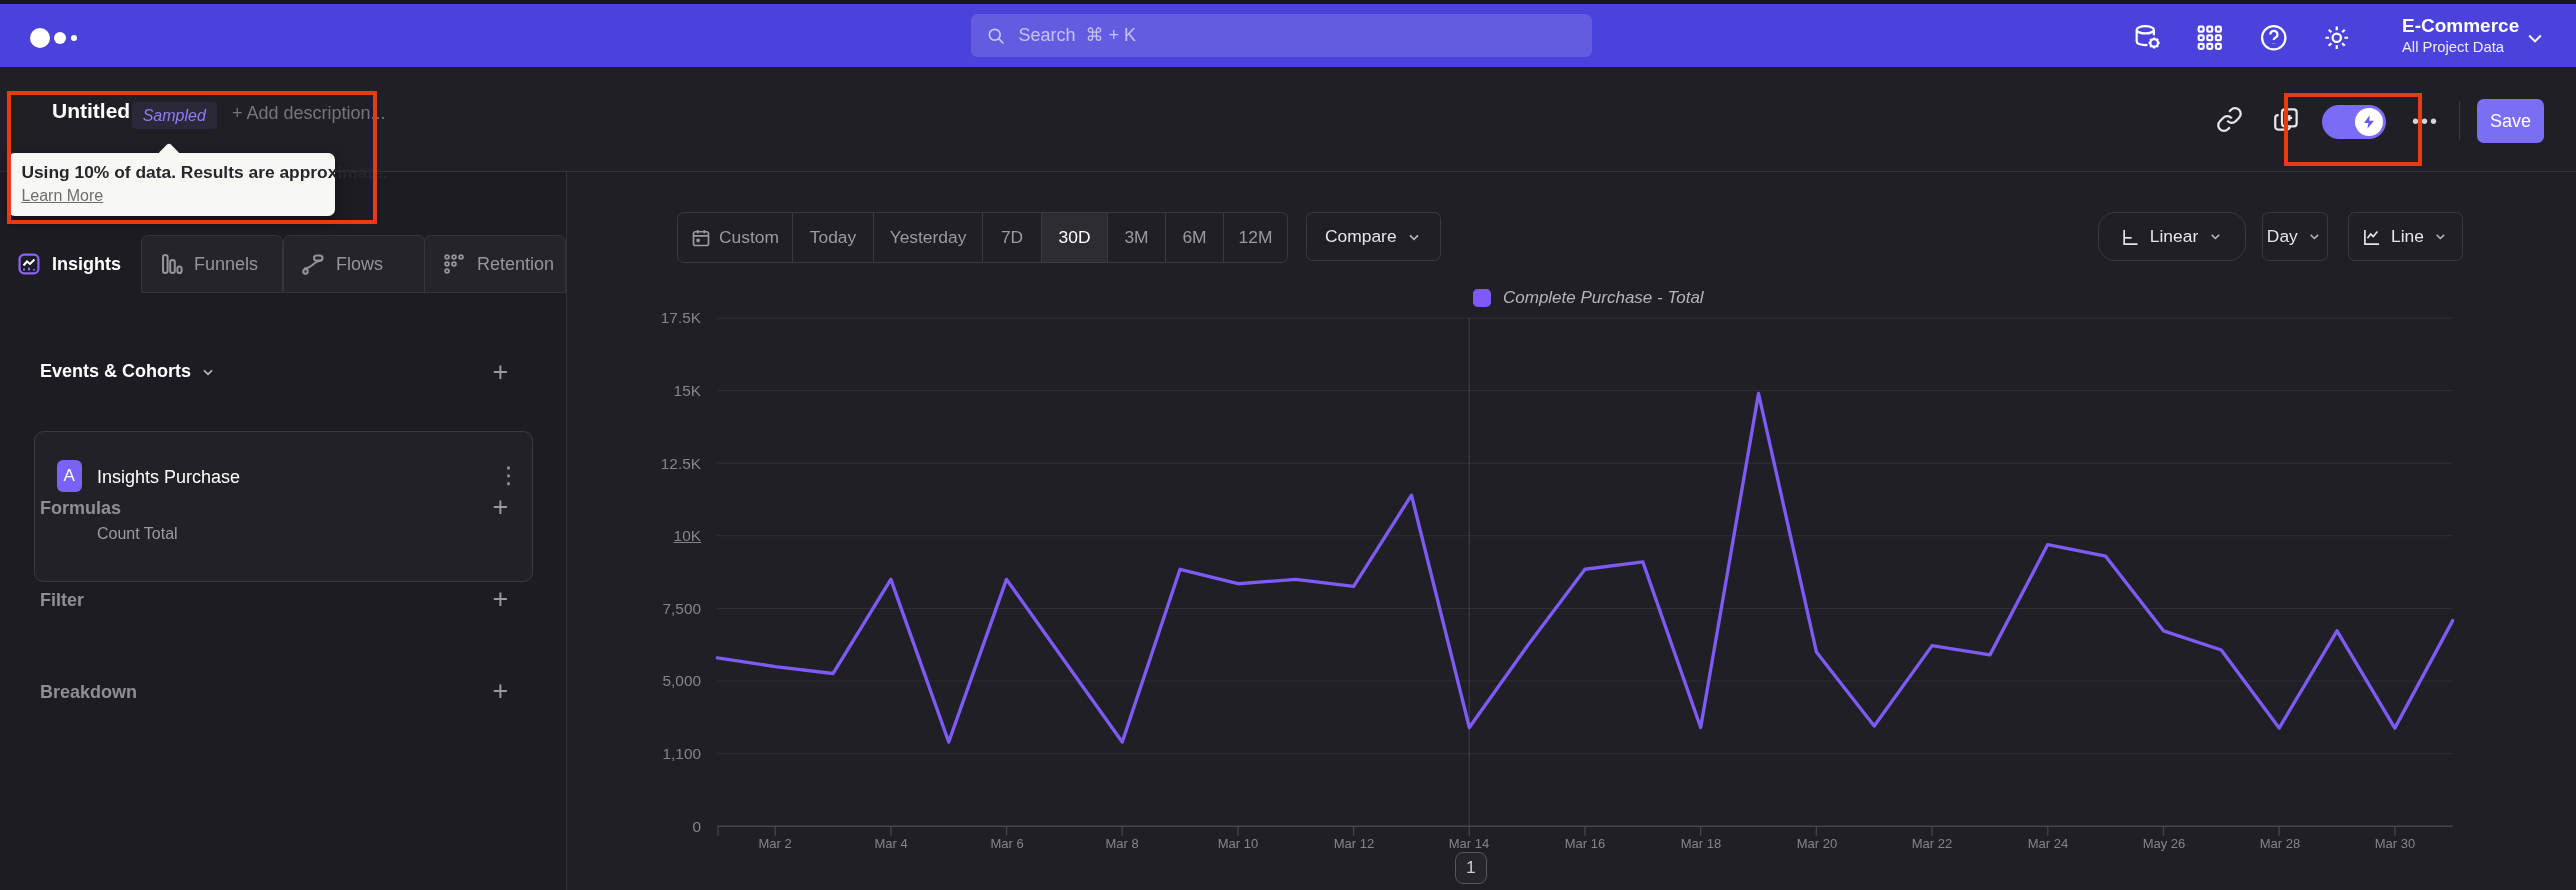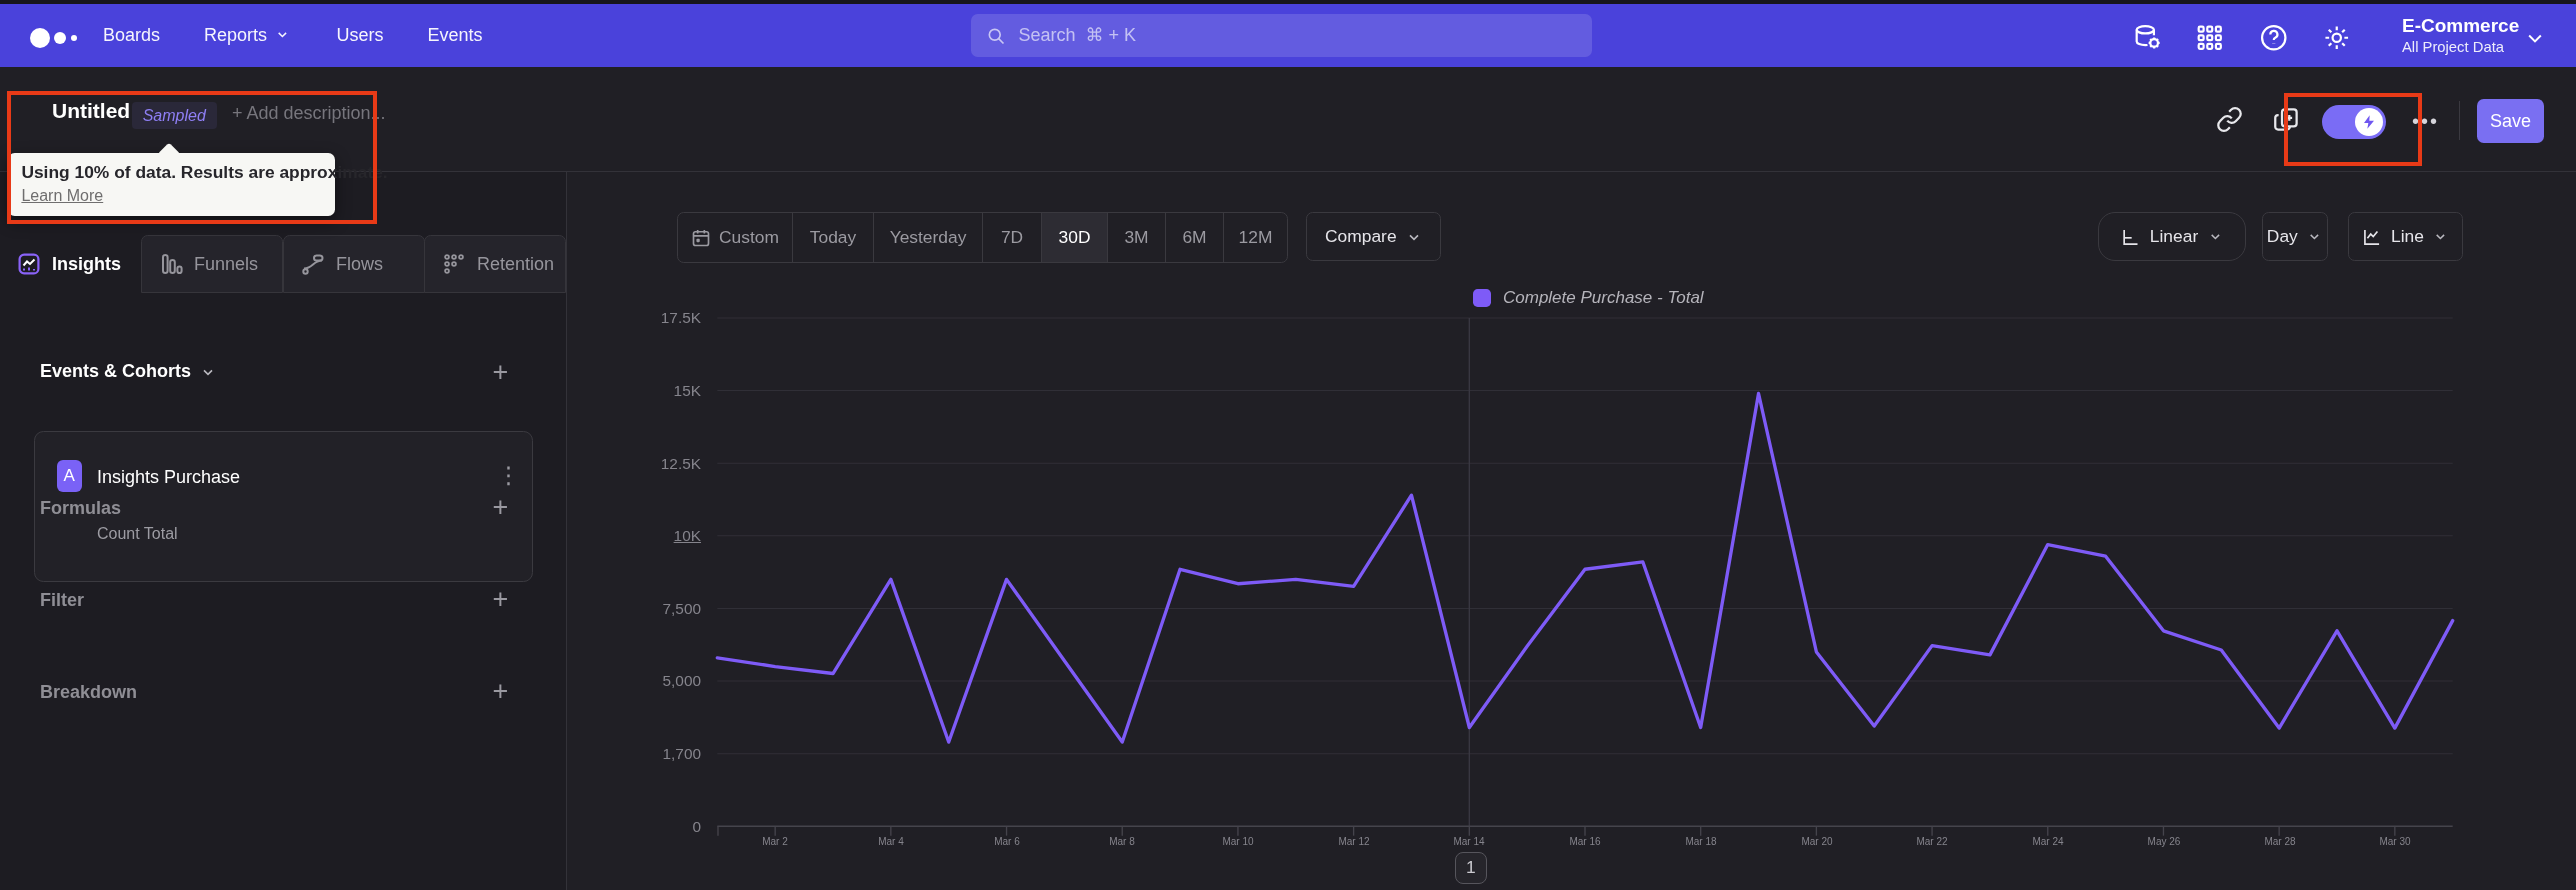--- a/index.html
+++ b/index.html
@@ -89,57 +89,38 @@
   .ctl-btn{position:absolute;top:212px;height:49px;border:1.3px solid #3A393F;border-radius:6.7px;display:flex;
        align-items:center;justify-content:center;gap:9.4px;font-size:17.4px;color:#E6E5EA;cursor:pointer;
        box-sizing:border-box;background:#201F25;}
   .ctl-btn svg{width:20px;height:20px;}
   .ctl-btn .chev{width:16px;height:16px;color:#B9B8BF;}
   
   #legend{left:1473px;top:288px;display:flex;align-items:center;gap:12px;font-style:italic;}
   #legend .sq{width:18px;height:18px;border-radius:4.7px;}
   #legend .txt{font-size:17px;color:#B5B4BB;}
   .y-label{position:absolute;width:81px;text-align:right;font-size:15.4px;color:#85848C;}
-  .x-label{position:absolute;width:94px;text-align:center;font-size:10px;color:#85848C;}
+  .x-label{position:absolute;width:94px;text-align:center;font-size:13px;color:#85848C;}
   #ann-badge{left:1454px;top:852px;width:29.5px;height:29.5px;border:1.3px solid #56555C;border-radius:8px;
        background:#26252B;color:#CBCAD0;font-size:17.4px;display:flex;align-items:center;justify-content:center;
        cursor:pointer;}
 </style>
 </head>
 <body>
 
 <div id="app">
 
   <div class="abs" id="topstrip"></div>
 
   <div class="abs" id="nav">
     <div id="logo">
       <div class="d1"></div>
       <div class="d2"></div>
       <div class="d3"></div>
     </div>
-    <div id="nav-items">
-        <div class="nav-item">
-          <span>Boards</span>
-        </div>
-        <div class="nav-item">
-          <span>Reports</span>
-          <span style="display: inline-flex; width: 17.4px; height: 17.4px;">
-            <svg viewBox="0 0 24 24" fill="none" stroke="currentColor" stroke-width="2.4" style="width:14.8px;height:14.8px;">
-              <polyline points="6 9.5 12 15.5 18 9.5"></polyline>
-            </svg>
-          </span>
-        </div>
-        <div class="nav-item">
-          <span>Users</span>
-        </div>
-        <div class="nav-item">
-          <span>Events</span>
-        </div>
-      </div>
     <div id="search">
       <svg viewBox="0 0 24 24" fill="none" stroke="currentColor" stroke-width="2">
           <circle cx="10.5" cy="10.5" r="6.5"></circle>
           <line x1="15.5" y1="15.5" x2="21" y2="21"></line>
         </svg>
       <input type="text" placeholder="Search  ⌘ + K" style="">
     </div>
     <div class="nav-icon" style="left:2133px;">
       <svg viewBox="0 0 24 24" fill="none" stroke="currentColor" stroke-width="1.8">
           <ellipse cx="10" cy="5.5" rx="7" ry="3"></ellipse>
@@ -410,21 +391,21 @@
         <line x1="2329.2" y1="758" x2="2329.2" y2="772" stroke="#45444C" stroke-width="2"></line>
         <line x1="2501.733333333333" y1="758" x2="2501.733333333333" y2="772" stroke="#45444C" stroke-width="2"></line>
         <polyline points="0.0,506.8 86.3,519.8 172.5,530.2 258.8,389.8 345.1,632.4 431.3,389.8 517.6,511.1 603.9,632.4 690.1,374.7 776.4,396.3 862.7,389.8 948.9,400.2 1035.2,264.2 1121.5,610.7 1207.7,489.5 1294.0,374.7 1380.3,363.8 1466.5,610.7 1552.8,112.6 1639.1,498.1 1725.3,608.6 1811.6,488.6 1897.9,502.4 1984.1,337.9 2070.4,355.2 2156.7,466.5 2242.9,495.1 2329.2,611.6 2415.5,466.5 2501.7,611.6 2588.0,451.3" fill="none" stroke="#7E5BF7" stroke-width="5" stroke-linejoin="round" stroke-linecap="round"></polyline>
       </svg>
       <div class="y-label" style="left: 620px; top: 309px;">17.5K</div>
       <div class="y-label" style="left: 620px; top: 382px;">15K</div>
       <div class="y-label" style="left: 620px; top: 455px;">12.5K</div>
       <div class="y-label" style="left: 620px; top: 527px; text-decoration: underline;">10K</div>
       <div class="y-label" style="left: 620px; top: 600px;">7,500</div>
       <div class="y-label" style="left: 620px; top: 672px;">5,000</div>
-      <div class="y-label" style="left: 620px; top: 745px;">1,700</div>
+      <div class="y-label" style="left: 620px; top: 745px;">1,100</div>
       <div class="y-label" style="left: 620px; top: 818px;">0</div>
       <div class="x-label" style="left: 728px; top: 836px;">Mar 2</div>
       <div class="x-label" style="left: 844px; top: 836px;">Mar 4</div>
       <div class="x-label" style="left: 960px; top: 836px;">Mar 6</div>
       <div class="x-label" style="left: 1075px; top: 836px;">Mar 8</div>
       <div class="x-label" style="left: 1191px; top: 836px;">Mar 10</div>
       <div class="x-label" style="left: 1307px; top: 836px;">Mar 12</div>
       <div class="x-label" style="left: 1422px; top: 836px;">Mar 14</div>
       <div class="x-label" style="left: 1538px; top: 836px;">Mar 16</div>
       <div class="x-label" style="left: 1654px; top: 836px;">Mar 18</div>

